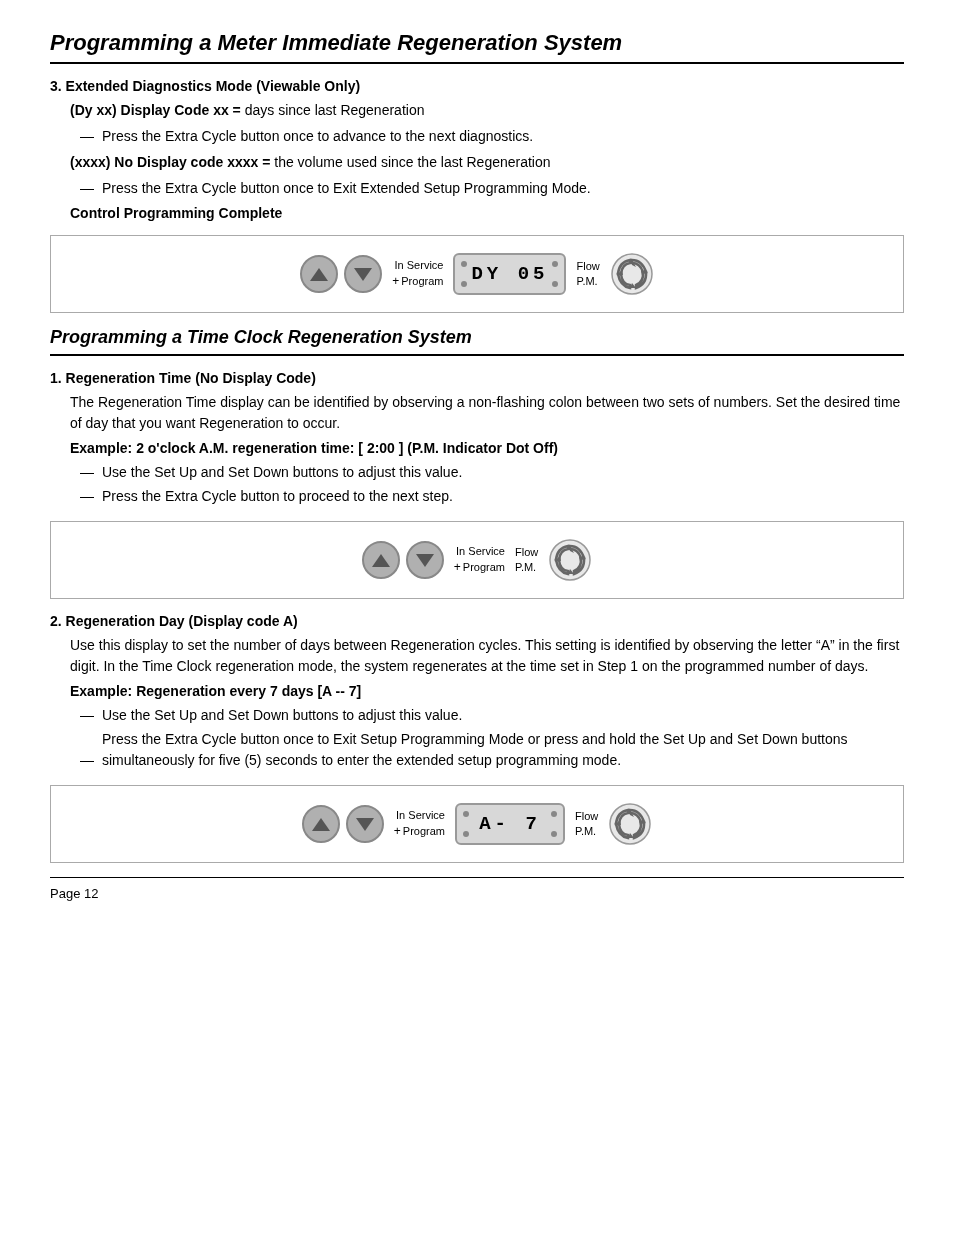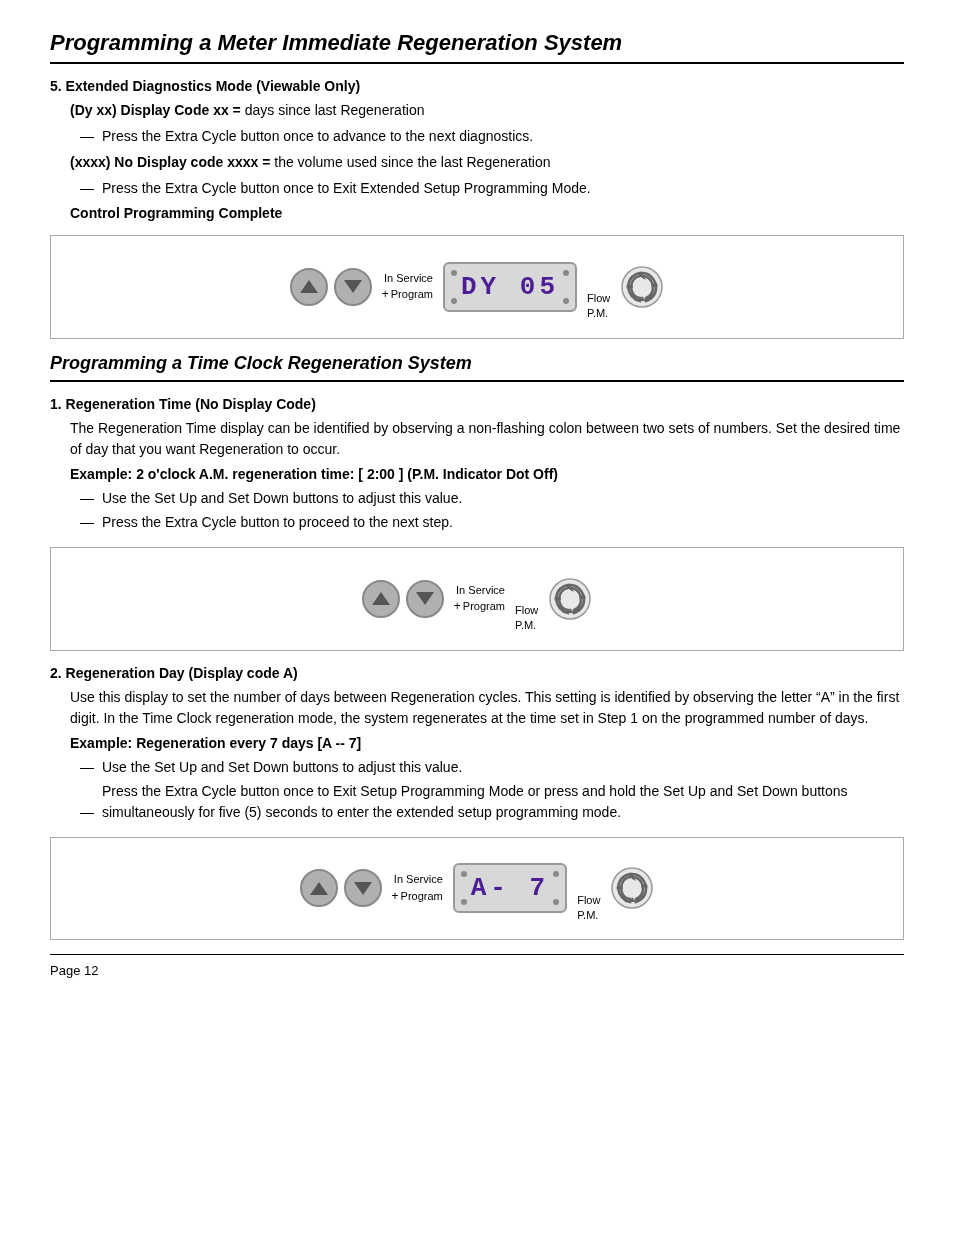--- a/index.html
+++ b/index.html
@@ -133,26 +133,26 @@
       border-right: 9px solid transparent;
       border-top: 13px solid #555;
     }
 
     .display-screen {
       background: #d8d8d8;
       border: 2px solid #999;
       border-radius: 6px;
       padding: 8px 16px;
       font-family: 'Courier New', monospace;
-      font-size: 26px;
+      font-size: 19px;
       font-weight: bold;
       min-width: 110px;
       text-align: center;
       letter-spacing: 4px;
-      color: #4c1d95;
+      color: #000000;
       position: relative;
     }
 
     .display-screen .dot-top-left {
       position: absolute;
       top: 6px;
       left: 6px;
       width: 6px;
       height: 6px;
       border-radius: 50%;
@@ -209,36 +209,35 @@
       line-height: 1.4;
       text-align: right;
     }
 
     .label-col-right {
       display: flex;
       flex-direction: column;
       font-size: 11px;
       line-height: 1.4;
       text-align: left;
-      margin-top: 39px;
     }
 
     footer {
       border-top: 1px solid #000;
       padding-top: 8px;
       font-size: 13px;
     }
   </style>
 </head>
 <body>
 
 <h1 class="page-title">Programming a Meter Immediate Regeneration System</h1>
 
 <p class="numbered-heading">
-  <span>5.   Extended Diagnostics Mode (Viewable Only)</span>
+  <span>3.   Extended Diagnostics Mode (Viewable Only)</span>
 </p>
 
 <p class="body-text">
   <span class="bold-label">(Dy xx) Display Code xx =</span>
   <span>days since last Regeneration</span>
 </p>
 <div class="bullet-line">
   <span>Press the Extra Cycle button once to advance to the next diagnostics.</span>
 </div>
 

